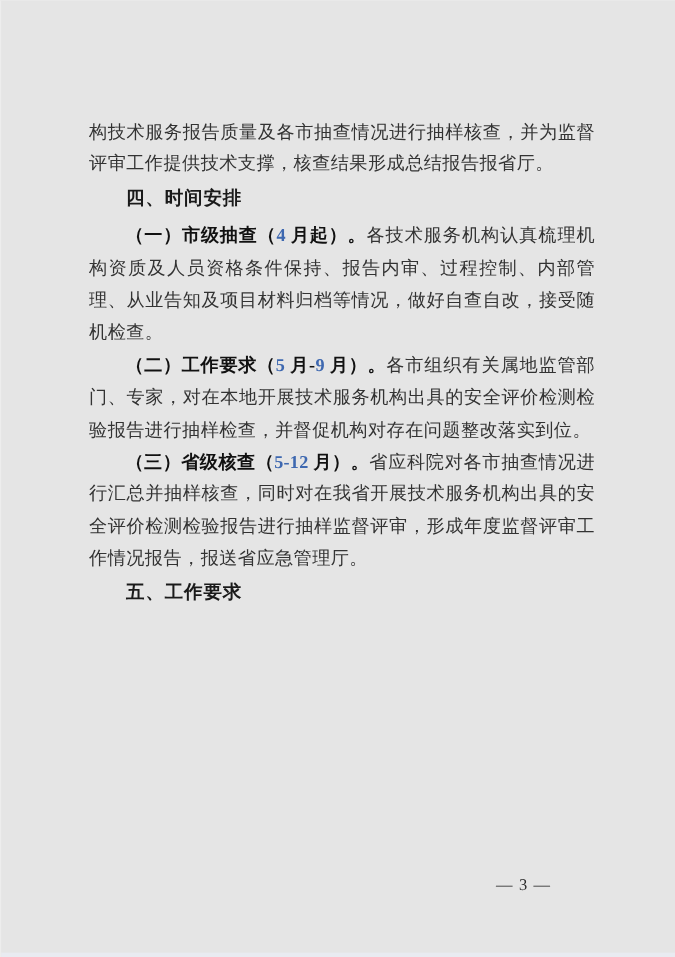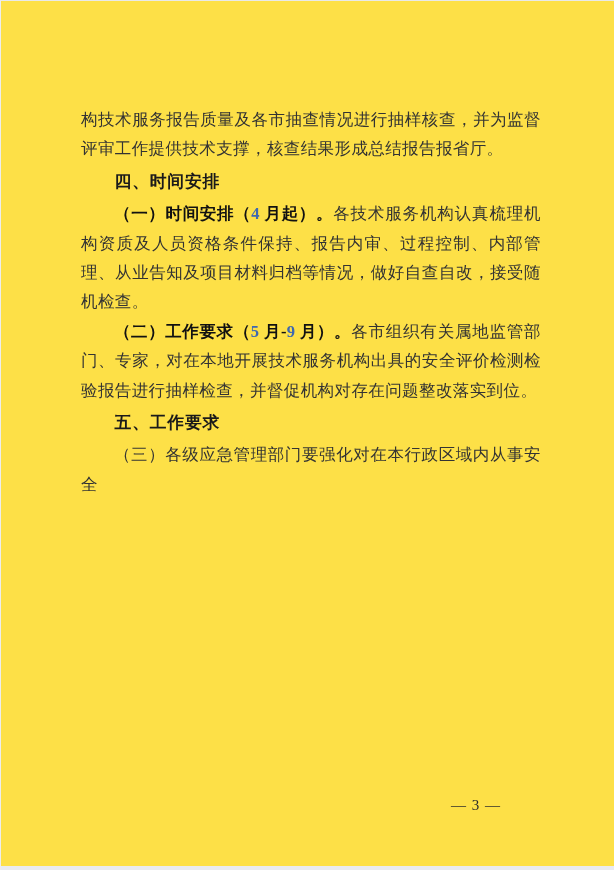--- a/index.html
+++ b/index.html
@@ -5,21 +5,21 @@
   html, body {
     margin: 0;
     padding: 0;
     background: #ffffff;
     font-family: "Liberation Serif", "DejaVu Serif", serif;
   }
   .page {
     position: relative;
     width: 614px;
     height: 870px;
-    background: #fde047;
+    background: #e5e5e5;
     overflow: hidden;
     border-top: 1px solid #e9e9e9;
     border-left: 1px solid #ededed;
     box-sizing: border-box;
   }
   .doc {
     position: absolute;
     top: 104px;
     left: 80px;
     width: 460px;
@@ -32,21 +32,21 @@
   }
   .doc p {
     margin: 0;
     padding: 0;
   }
   .indent { text-indent: 2em; }
   .head {
     margin: 3px 0;
     padding: 0;
     text-indent: 2em;
-    font-family: Liberation Serif, serif;
+    font-family: Liberation Mono, monospace;
     font-weight: bold;
     font-size: 16.8px;
     line-height: 29.4px;
     letter-spacing: 0.8px;
     color: #1a1a1a;
     text-align: left;
   }
   .lead {
     font-weight: bold;
     color: #111111;
@@ -81,30 +81,30 @@
 <body>
 
 <div class="page">
 
   <div class="doc">
 
     <p class="body-p">构技术服务报告质量及各市抽查情况进行抽样核查，并为监督评审工作提供技术支撑，核查结果形成总结报告报省厅。</p>
 
     <h3 class="head">四、时间安排</h3>
 
-    <p class="indent"><span class="lead"><span>（一）时间安排（</span><span class="num">4</span><span> 月起）。</span></span><span>各技术服务机构认真梳理机构资质及人员资格条件保持、报告内审、过程控制、内部管理、从业告知及项目材料归档等情况，做好自查自改，接受随机检查。</span></p>
+    <p class="indent"><span class="lead"><span>（一）市级抽查（</span><span class="num">4</span><span> 月起）。</span></span><span>各技术服务机构认真梳理机构资质及人员资格条件保持、报告内审、过程控制、内部管理、从业告知及项目材料归档等情况，做好自查自改，接受随机检查。</span></p>
 
     <p class="indent"><span class="lead"><span>（二）工作要求（</span><span class="num">5</span><span> 月-</span><span class="num">9</span><span> 月）。</span></span><span>各市组织有关属地监管部门、专家，对在本地开展技术服务机构出具的安全评价检测检验报告进行抽样检查，并督促机构对存在问题整改落实到位。</span></p>
 
+    <p class="indent"><span class="lead"><span>（三）省级核查（</span><span class="num">5-12</span><span> 月）。</span></span><span>省应科院对各市抽查情况进行汇总并抽样核查，同时对在我省开展技术服务机构出具的安全评价检测检验报告进行抽样监督评审，形成年度监督评审工作情况报告，报送省应急管理厅。</span></p>
 
     <h3 class="head">五、工作要求</h3>
 
 
 
-    <p class="indent">（三）各级应急管理部门要强化对在本行政区域内从事安全</p>
 
   </div>
 
   <div class="pagenum">— 3 —</div>
 
   <div class="bottom-strip"></div>
 
 </div>
 
 </body></html>

